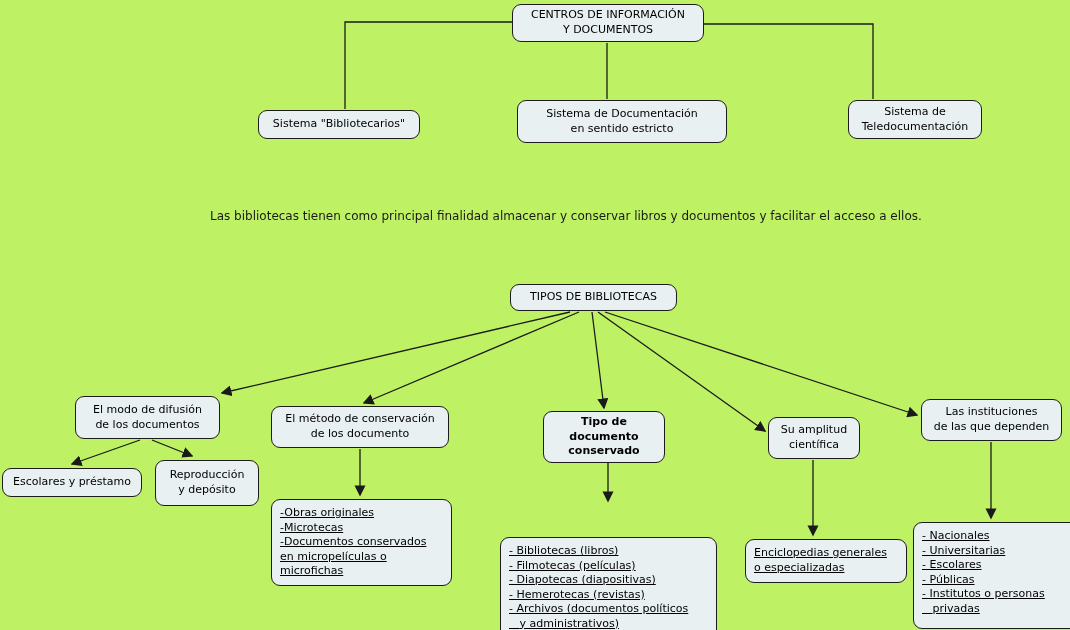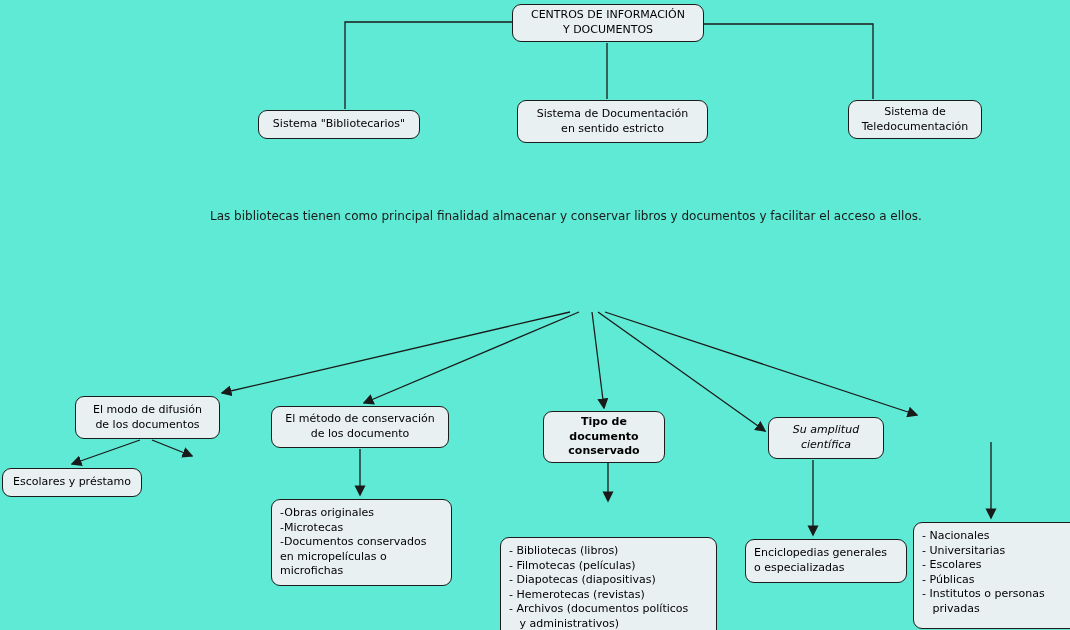--- a/index.html
+++ b/index.html
@@ -1,30 +1,30 @@
 <!DOCTYPE html>
 <html><head>
 <meta charset="utf-8">
 <style>
   html,body{margin:0;padding:0;}
   body{background:#ffffff;font-family:"DejaVu Sans","Liberation Sans",sans-serif;color:#000;}
-  .canvas{position:relative;width:1070px;height:630px;background:#5eead4;overflow:hidden;}
+  .canvas{position:relative;width:1070px;height:630px;background:#bef264;overflow:hidden;}
   .wires{position:absolute;left:0;top:0;width:1070px;height:630px;}
   .node{
     position:absolute;
     background:#e9f0f2;
     border:1.4px solid #1c1c1c;
     border-radius:9px;
     display:flex;align-items:center;justify-content:center;
     box-sizing:border-box;
     padding:3px 7px;
     font-size:11px;line-height:1.32;
   }
   .node > span{white-space:pre-line;text-align:center;display:block;}
-  .node.list{align-items:flex-start;justify-content:flex-start;padding:6px 8px;}
+  .node.list{align-items:flex-start;justify-content:flex-start;padding:6px 8px;text-decoration:underline;}
   .node.list > span{white-space:pre-wrap;text-align:left;}
   .note{
     position:absolute;left:210px;top:209px;width:740px;
     font-size:12px;color:#1a1a1a;white-space:nowrap;
   }
 </style>
 </head>
 <body>
 
 <div class="canvas">
@@ -56,51 +56,62 @@
     </g>
   </svg>
 
   <div class="node" style="left:512px;top:4px;width:192px;min-height:38px;">
     <span>CENTROS DE INFORMACIÓN
 Y DOCUMENTOS</span>
   </div>
   <div class="node" style="left:258px;top:110px;width:162px;min-height:29px;">
     <span>Sistema "Bibliotecarios"</span>
   </div>
-  <div class="node" style="left:517px;top:100px;width:191px;min-height:43px;">
+  <div class="node" style="left:517px;top:100px;width:210px;min-height:43px;">
     <span>Sistema de Documentación
 en sentido estricto</span>
   </div>
   <div class="node" style="left:848px;top:100px;width:134px;min-height:39px;">
     <span>Sistema de
 Teledocumentación</span>
   </div>
 
   <div class="note">Las bibliotecas tienen como principal finalidad almacenar y conservar libros y documentos y facilitar el acceso a ellos.</div>
 
+  <div class="node" style="left:510px;top:284px;width:167px;min-height:27px;">
+    <span>TIPOS DE BIBLIOTECAS</span>
+  </div>
 
   <div class="node" style="left:75px;top:396px;width:145px;min-height:43px;">
     <span>El modo de difusión
 de los documentos</span>
   </div>
   <div class="node" style="left:271px;top:406px;width:178px;min-height:42px;">
     <span>El método de conservación
 de los documento</span>
   </div>
   <div class="node" style="left:543px;top:411px;width:122px;min-height:42px;font-weight:bold;">
     <span>Tipo de documento
 conservado</span>
   </div>
-  <div class="node" style="left:768px;top:417px;width:116px;min-height:42px;font-style:italic;">
+  <div class="node" style="left:768px;top:417px;width:92px;min-height:42px;">
     <span>Su amplitud
 científica</span>
+  </div>
+  <div class="node" style="left:921px;top:399px;width:141px;min-height:42px;">
+    <span>Las instituciones
+de las que dependen</span>
   </div>
 
   <div class="node" style="left:2px;top:468px;width:140px;min-height:29px;">
     <span>Escolares y préstamo</span>
+  </div>
+  <div class="node" style="left:155px;top:460px;width:104px;min-height:46px;">
+    <span>Reproducción
+y depósito</span>
   </div>
   <div class="node list" style="left:271px;top:499px;width:181px;min-height:84px;">
     <span>-Obras originales
 -Microtecas
 -Documentos conservados
 en micropelículas o
 microfichas</span>
   </div>
   <div class="node list" style="left:500px;top:505px;width:217px;min-height:102px;margin-top:32px;">
     <span>- Bibliotecas (libros)

